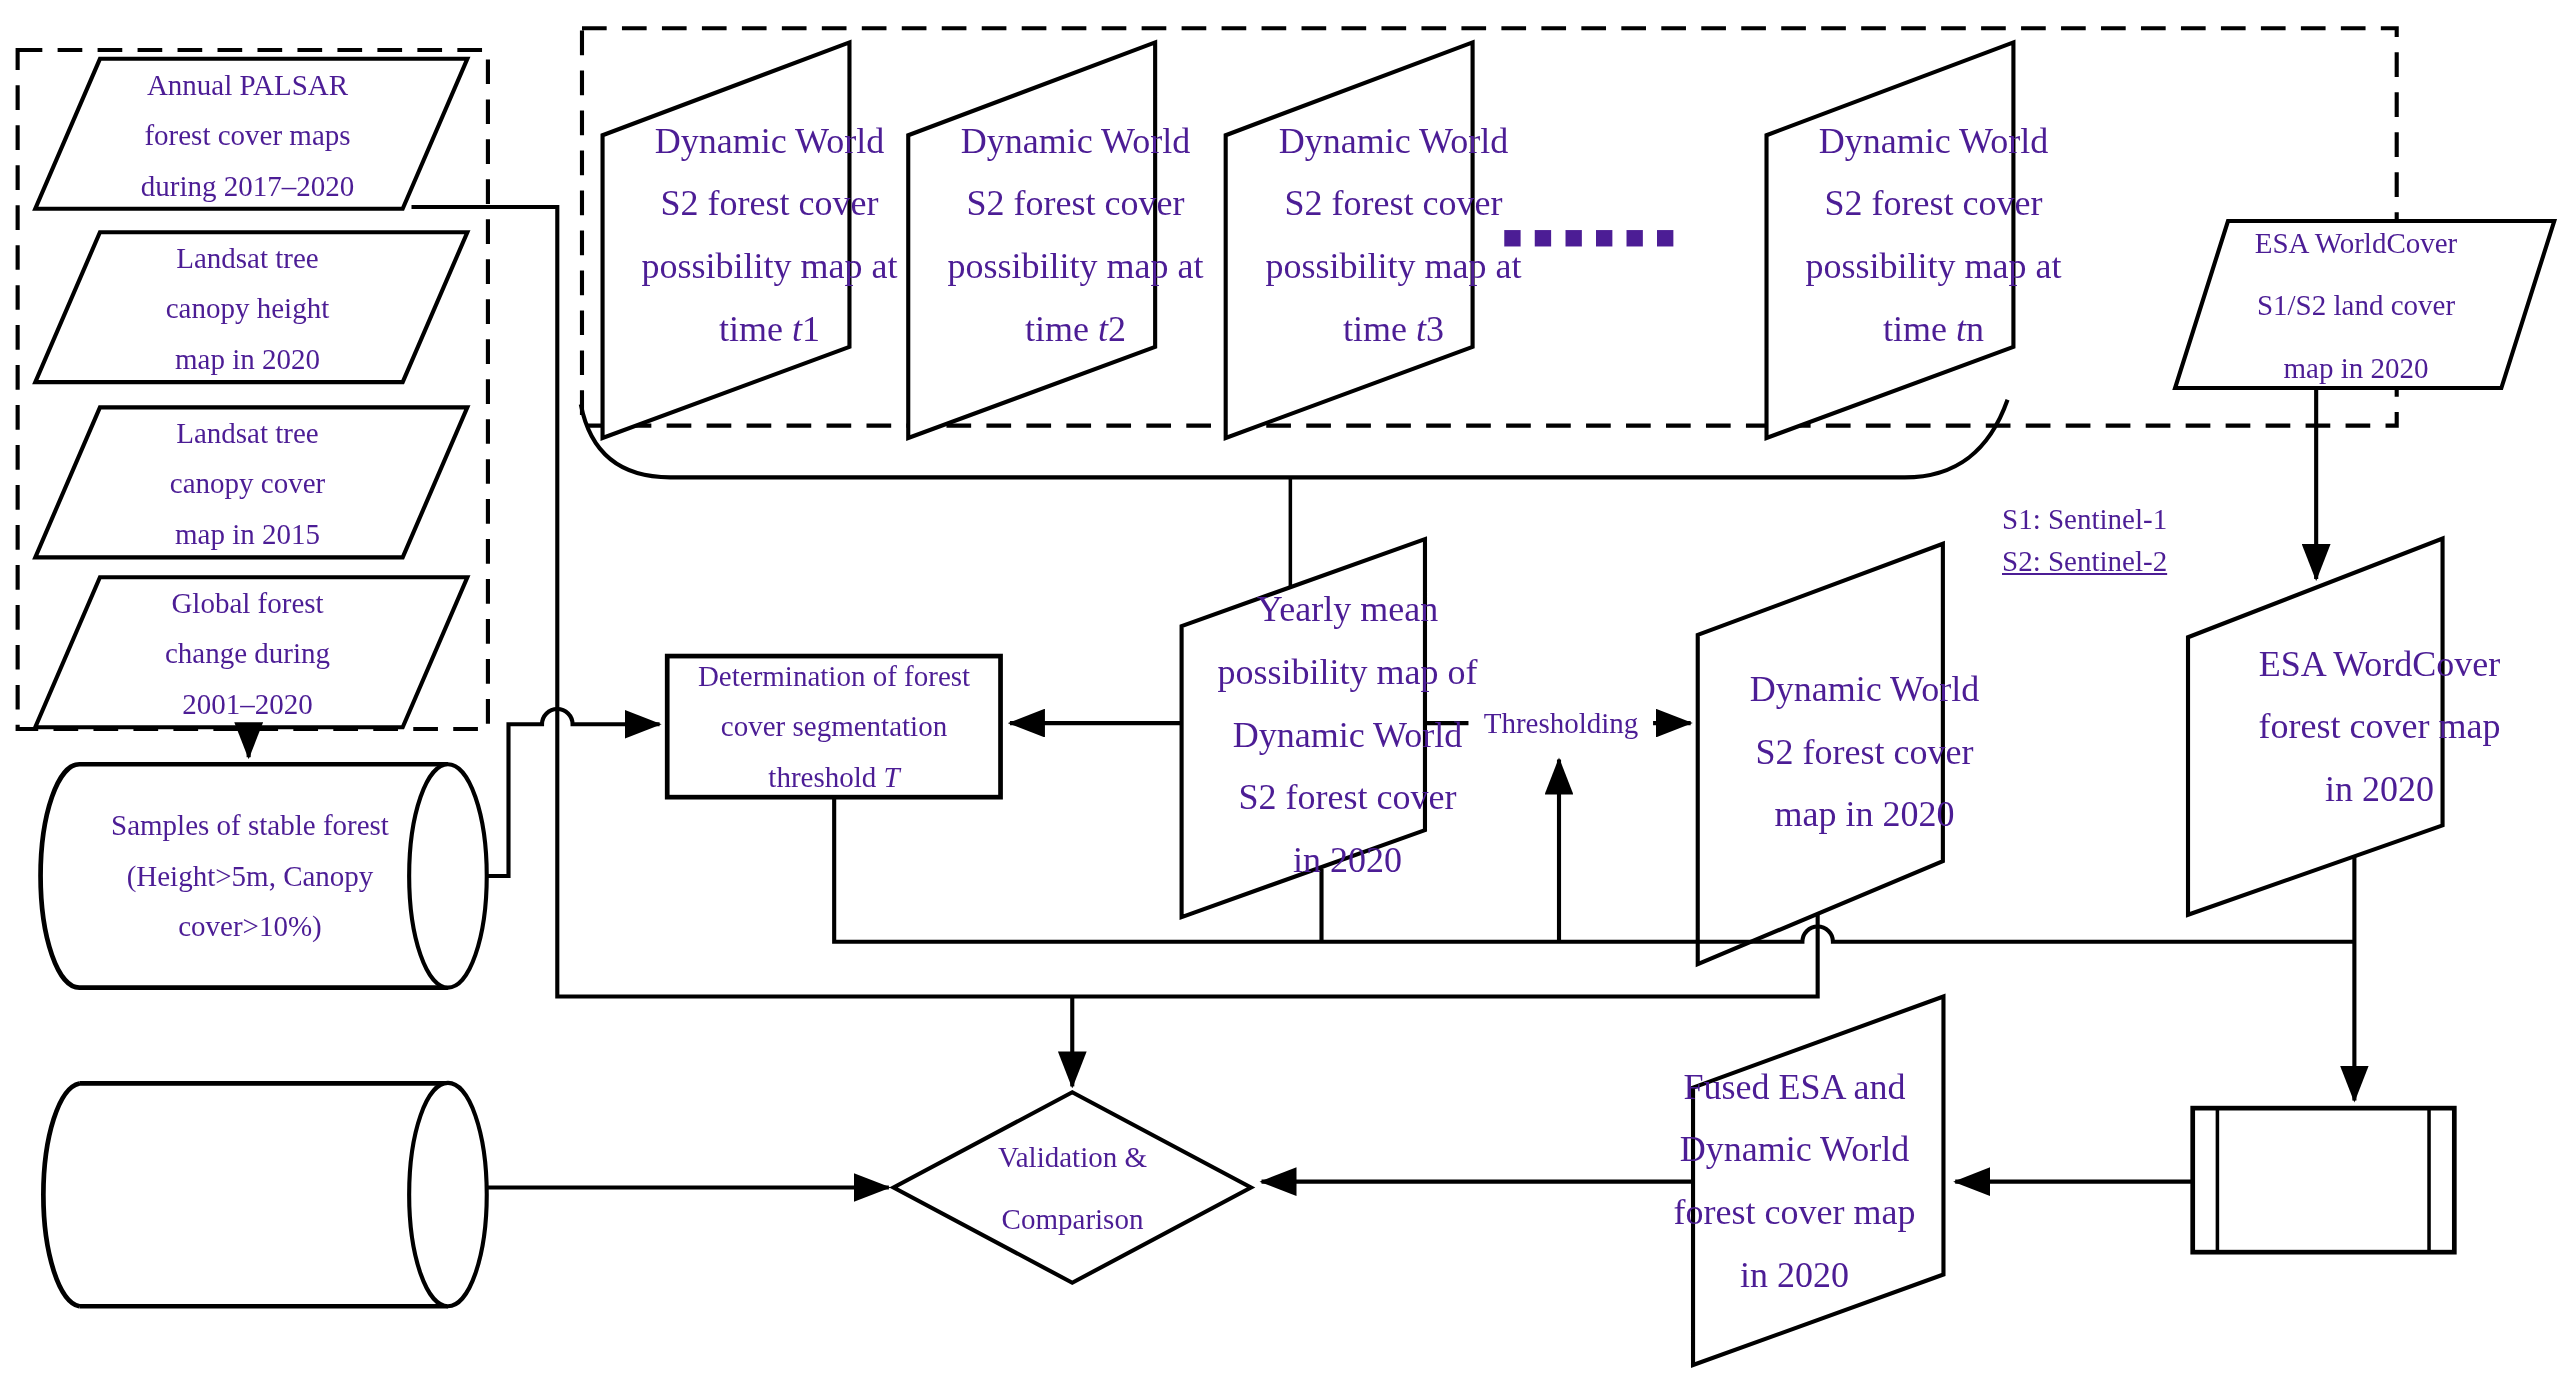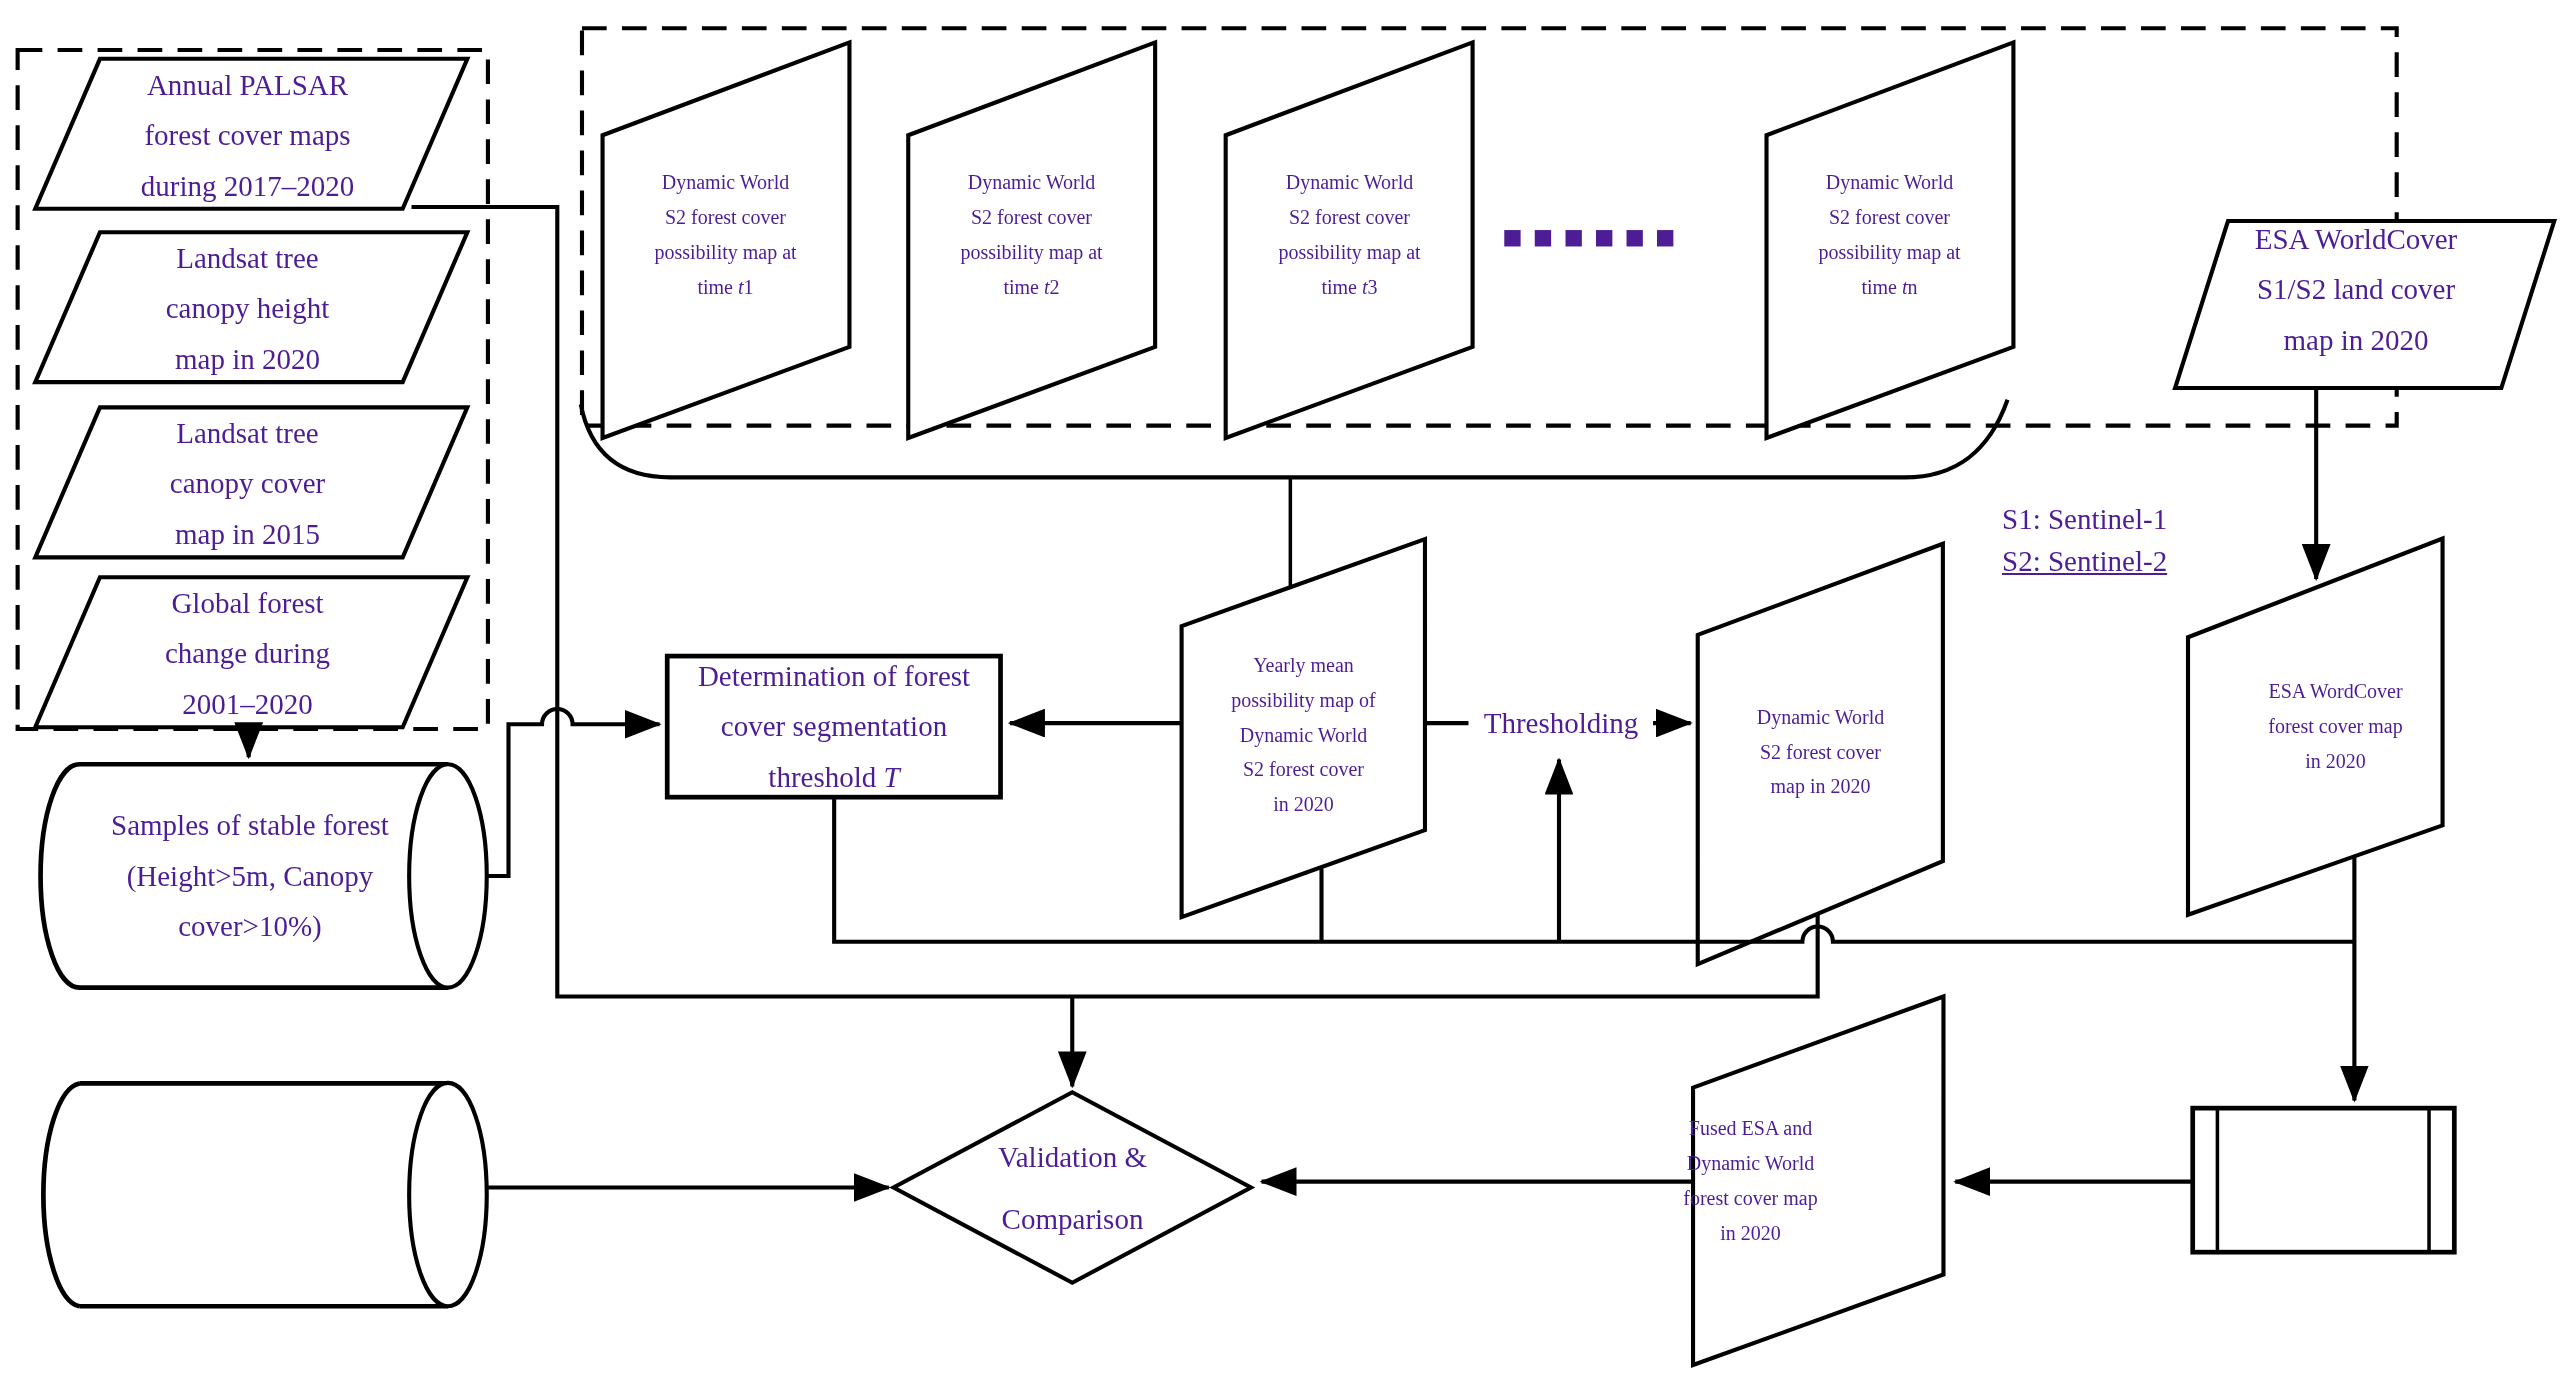--- a/index.html
+++ b/index.html
@@ -2,21 +2,21 @@
 <html style="font-size:9.4px"><head>
 <meta charset="utf-8">
 <style>
   html,body{margin:0;padding:0;background:#ffffff;}
   body{width:2576px;height:1378px;}
   #canvas{position:relative;width:2576px;height:1378px;background:#ffffff;overflow:hidden;
           font-family:"Liberation Serif","DejaVu Serif",serif;color:#000;}
   #shapes{position:absolute;left:0;top:0;width:100%;height:100%;}
   .lbl{position:absolute;display:flex;flex-direction:column;align-items:center;justify-content:center;
        text-align:center;font-size:29px;line-height:1.74;color:#4c1d95;}
-  .lbl.small{font-size:20px;}
+  .lbl.small{font-size:36px;margin-left:44px;}
   .lbl.left{align-items:flex-start;text-align:left;}
   .it{font-style:italic;}
   .ln{white-space:pre;}
   #dots-label{font-family:"DejaVu Sans",sans-serif;font-size:33px;letter-spacing:8.2px;line-height:1;}
 </style>
 </head>
 <body>
 
 <div id="canvas">
 
@@ -136,21 +136,21 @@
     <span>▪▪▪▪▪▪</span>
   </div>
 
   <div class="lbl small" style="left:1769px;top:100px;width:241px;height:270px;">
     <span class="ln">Dynamic World</span>
     <span class="ln">S2 forest cover</span>
     <span class="ln">possibility map at</span>
     <span class="ln"><span>time </span><i class="it">t</i><span>n</span></span>
   </div>
 
-  <div class="lbl" style="left:2196px;top:219px;width:320px;height:141px;">
+  <div class="lbl" style="left:2196px;top:235px;width:320px;height:141px;gap:12px;">
     <span class="ln">ESA WorldCover</span>
     <span class="ln">S1/S2 land cover</span>
     <span class="ln">map in 2020</span>
   </div>
 
   <div class="lbl left" style="left:2002px;top:497px;width:306px;height:44px;">
     <span class="ln">S1: Sentinel-1</span>
   </div>
   <div class="lbl left" style="left:2002px;top:539px;width:306px;height:44px;text-decoration:underline;">
     <span class="ln">S2: Sentinel-2</span>

